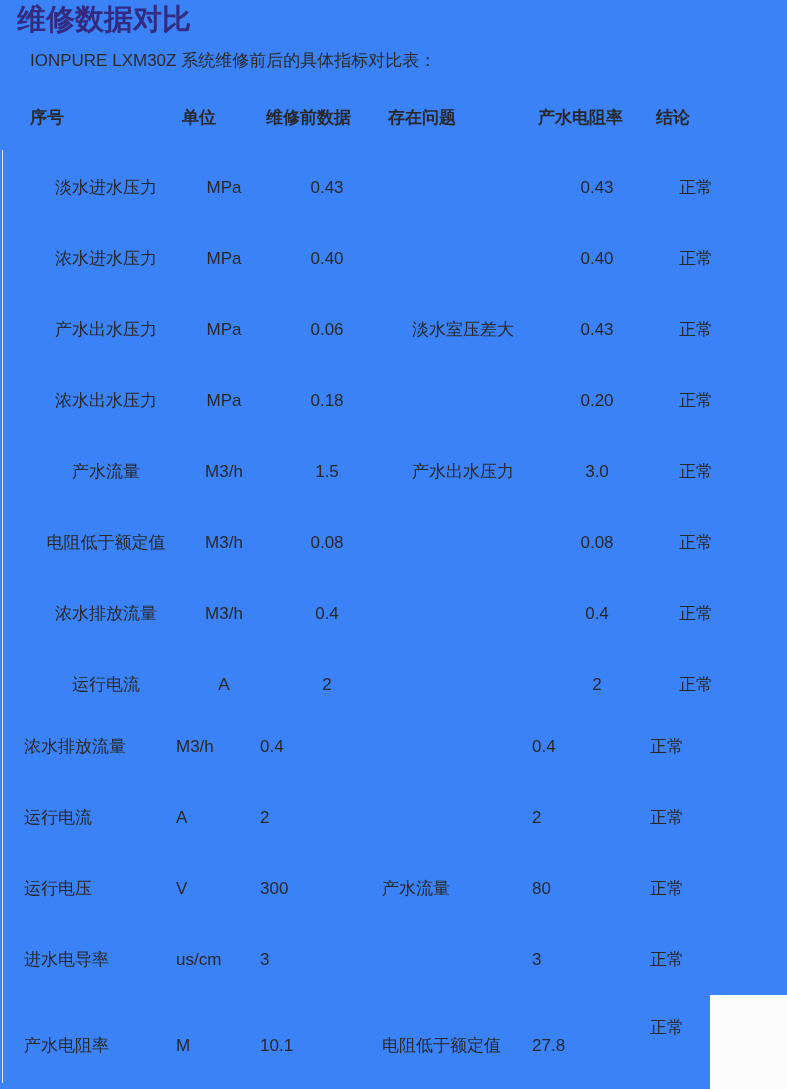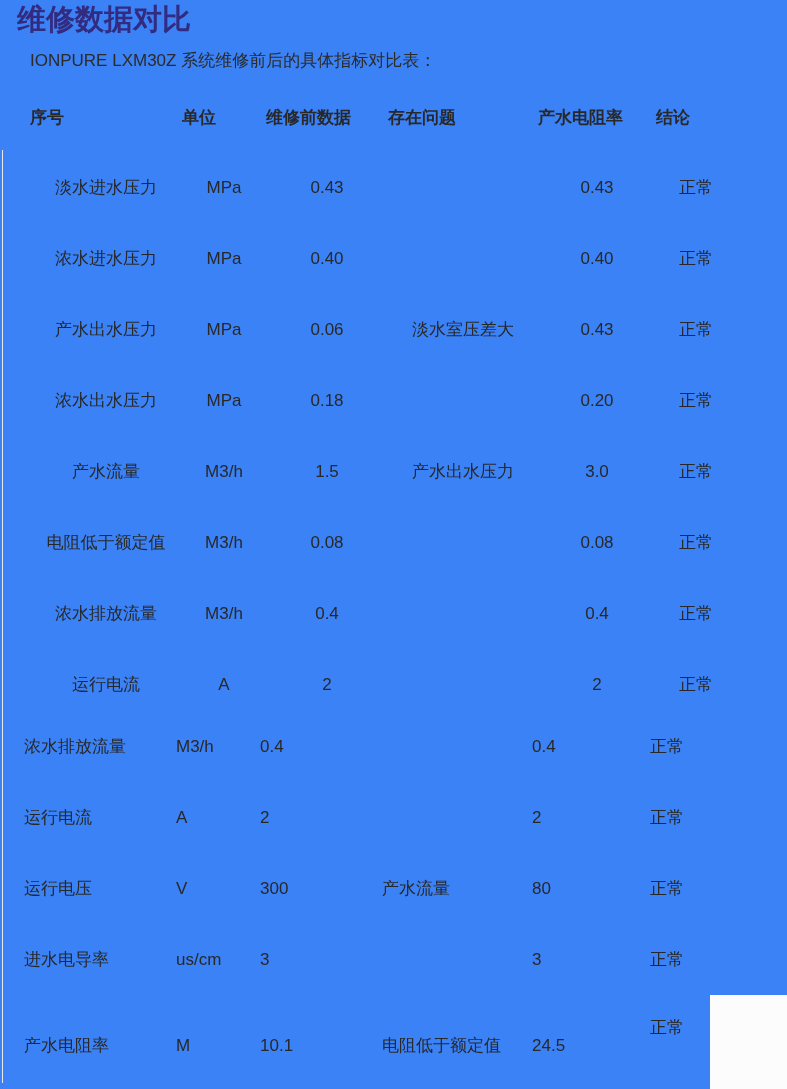--- a/index.html
+++ b/index.html
@@ -209,18 +209,18 @@
     <div class="cell">3</div>
     <div class="cell"></div>
     <div class="cell">3</div>
     <div class="cell cell-conclusion">正常</div>
   </div>
       <div class="grid row raised">
     <div class="cell">产水电阻率</div>
     <div class="cell">M</div>
     <div class="cell">10.1</div>
     <div class="cell">电阻低于额定值</div>
-    <div class="cell">24.5</div>
+    <div class="cell">27.8</div>
     <div class="cell cell-conclusion">正常</div>
   </div>
     </div>
 
 </div>
 
 </body></html>

